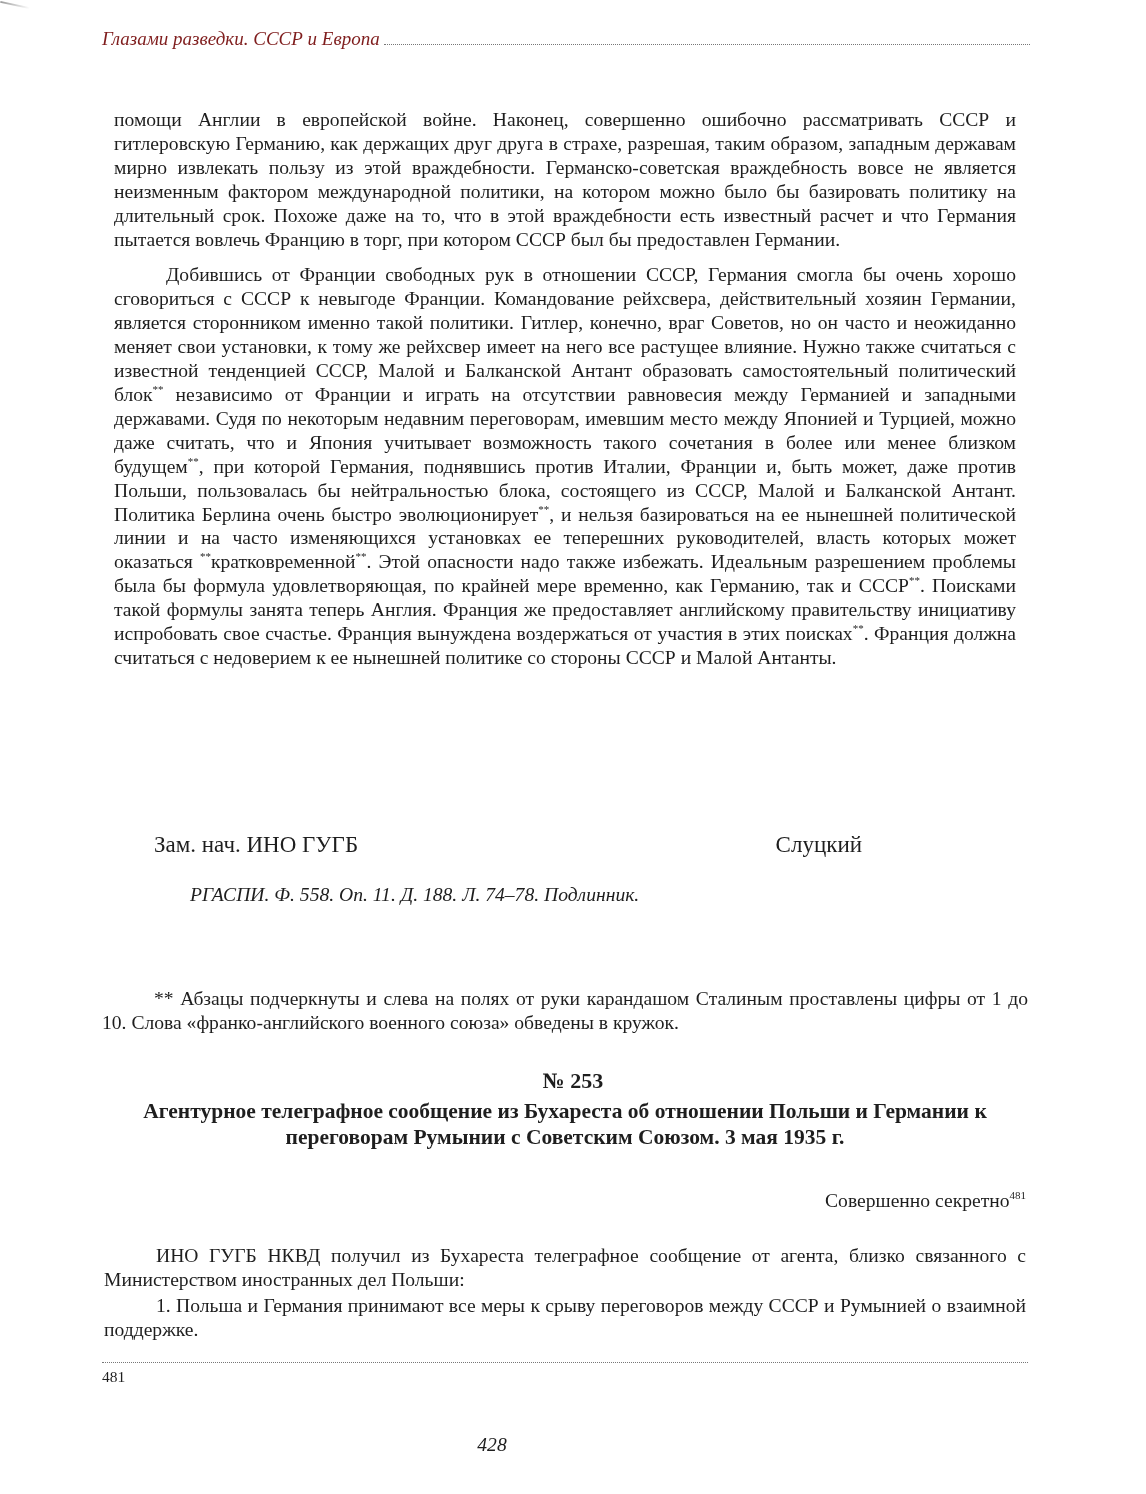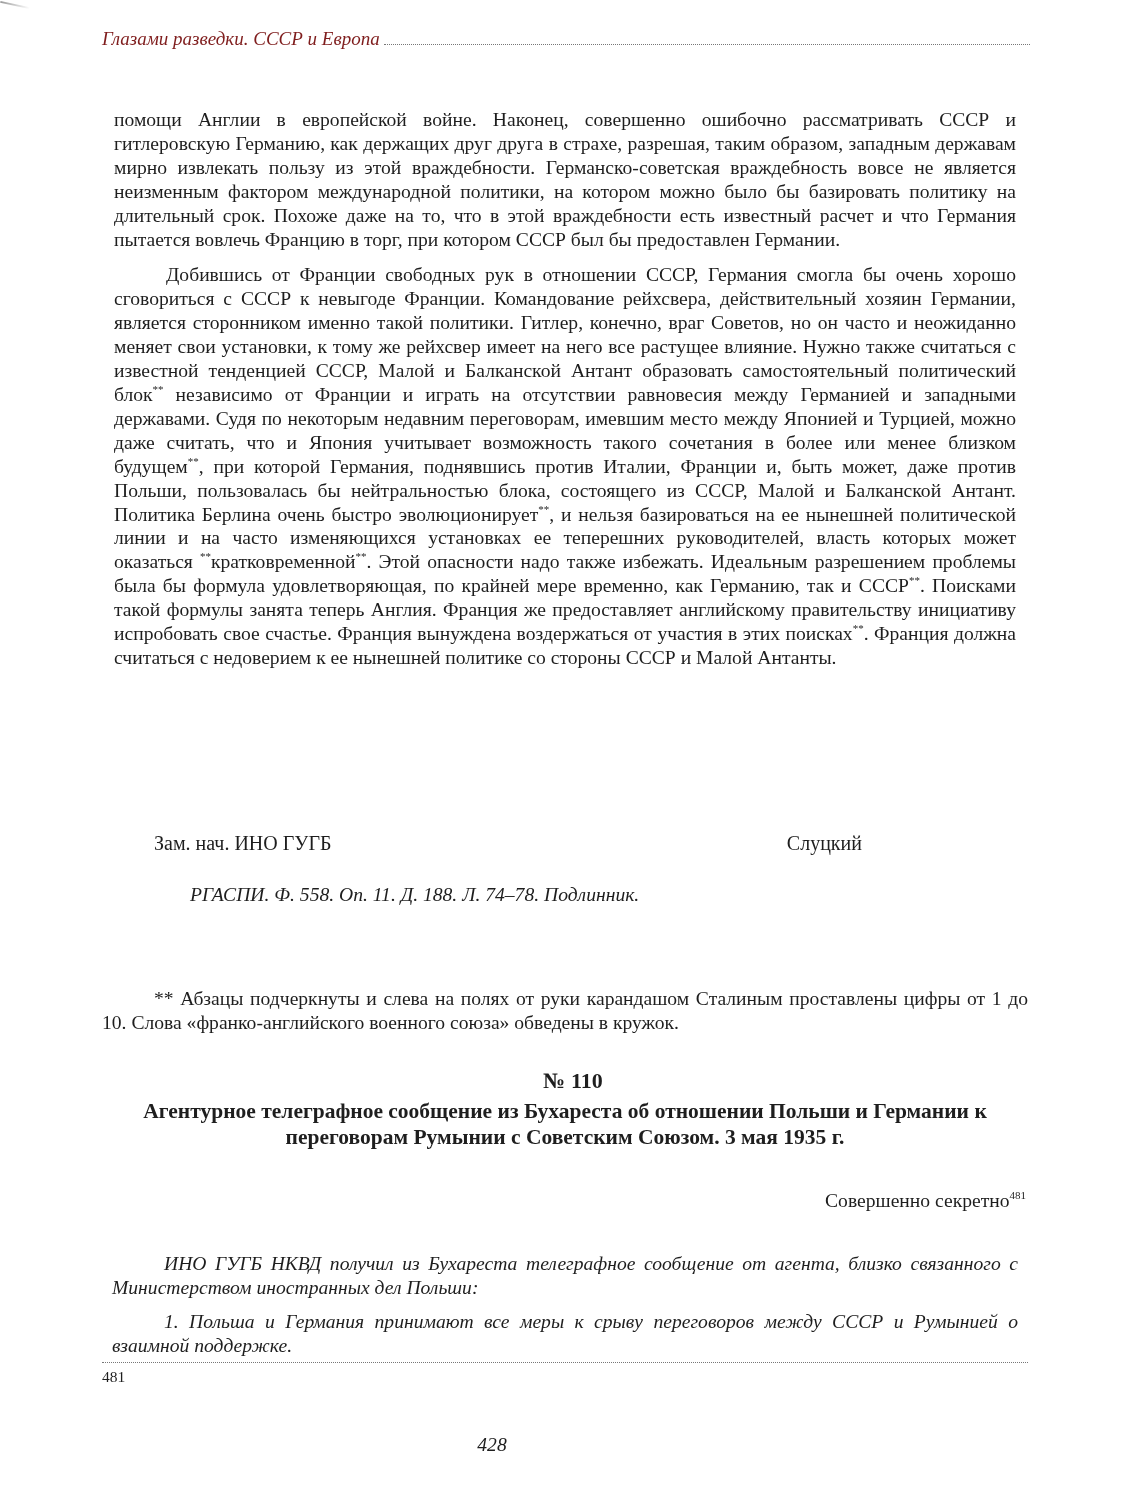--- a/index.html
+++ b/index.html
@@ -20,21 +20,21 @@
   .body-text {
     position: absolute; left: 102px; top: 96px; width: 926px;
     font-size: 19.6px; line-height: 23.9px; text-align: justify;
   }
   .body-text p { margin: 12px; }
   .indent { text-indent: 52px; margin-top: 43px; }
   .sup { font-size: 11px; vertical-align: super; line-height: 0; }
   .signature {
     position: absolute; left: 154px; top: 832px; width: 708px;
     display: flex; justify-content: space-between;
-    font-size: 20px;
+    font-size: 23px;
     gap: 14px;
   }
   .archive-ref {
     position: absolute; left: 154px; top: 884px;
     font-style: italic; font-size: 19.6px; margin-left: 36px;
   }
   .note {
     position: absolute; left: 102px; top: 944px; width: 926px;
     font-size: 19.6px; line-height: 24px; text-align: justify;
   }
@@ -48,21 +48,21 @@
   }
   .classification {
     position: absolute; right: 120px; top: 1190px;
     font-size: 19.6px;
     text-align: center;
   }
   .doc-body {
     position: absolute; left: 102px; top: 1242px; width: 926px;
     font-size: 19.6px; line-height: 24px; text-align: justify;
   }
-  .doc-body p { margin: 10px; font-style: italic; }
+  .doc-body p { margin: 2px; }
   .footnote-rule {
     position: absolute; left: 102px; top: 1362px; width: 926px;
     border-top: 1px dotted #777;
   }
   .footnote {
     position: absolute; left: 102px; top: 1368px; width: 926px;
     font-size: 15.5px; display: flex;
   }
   .footnote .num { width: 40px; }
   .page-number {
@@ -92,21 +92,21 @@
 
 <div class="signature">
   <span>Зам. нач. ИНО ГУГБ</span>
   <span>Слуцкий</span>
 </div>
 
 <div class="archive-ref">РГАСПИ. Ф. 558. Оп. 11. Д. 188. Л. 74–78. Подлинник.</div>
 
 <div class="note indent">** Абзацы подчеркнуты и слева на полях от руки карандашом Сталиным проставлены цифры от 1 до 10. Слова «франко-английского военного союза» обведены в кружок.</div>
 
-<div class="doc-number">№ 110</div>
+<div class="doc-number">№ 253</div>
 <div class="doc-title">Агентурное телеграфное сообщение из Бухареста об отношении Польши и Германии к переговорам Румынии с Советским Союзом. 3 мая 1935 г.</div>
 
 <div class="classification">
   <span>Совершенно секретно</span><span class="sup">481</span>
 </div>
 
 <div class="doc-body">
   <p class="indent">ИНО ГУГБ НКВД получил из Бухареста телеграфное сообщение от агента, близко связанного с Министерством иностранных дел Польши:</p>
   <p class="indent">1. Польша и Германия принимают все меры к срыву переговоров между СССР и Румынией о взаимной поддержке.</p>
 </div>

